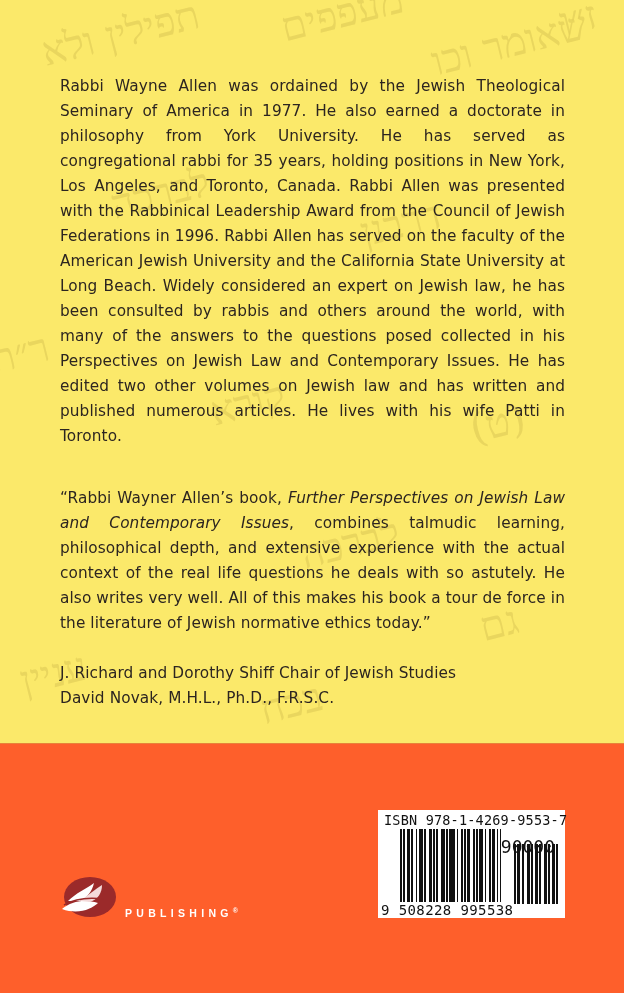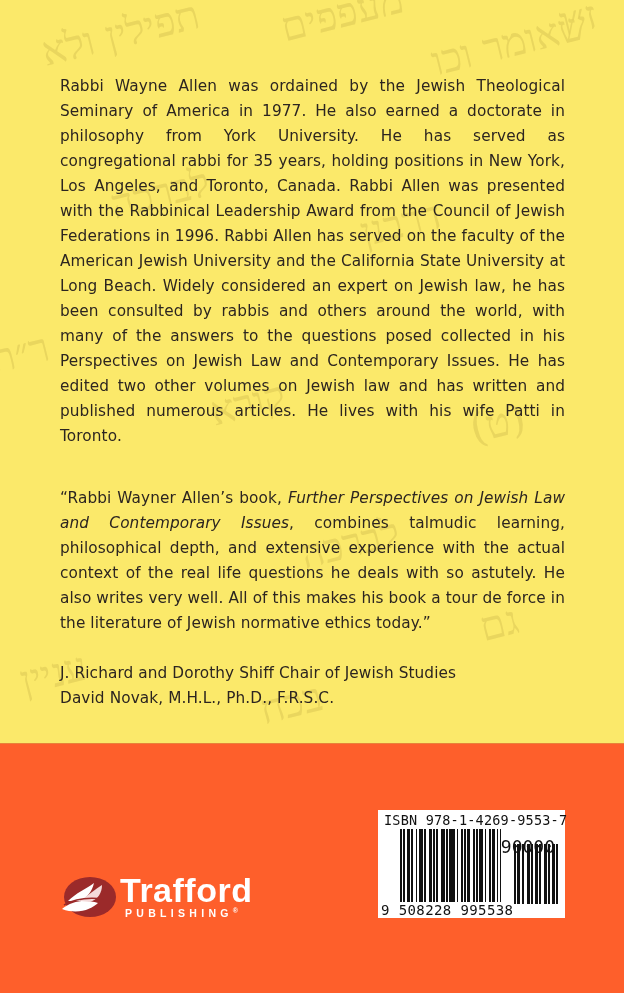--- a/index.html
+++ b/index.html
@@ -89,21 +89,20 @@
 <div class="orange"></div>
 
 <div class="logo">
   <svg width="58" height="46" viewBox="0 0 58 46" style="position:absolute;left:0;top:2px;">
     <ellipse cx="32" cy="22" rx="26" ry="20" fill="#9b2a2a"></ellipse>
     <path d="M4 34 C14 26, 26 24, 40 28 C34 34, 20 40, 4 34 Z" fill="#ffffff"></path>
     <path d="M10 26 C18 18, 28 14, 36 8 C34 16, 30 22, 22 26 Z" fill="#ffffff"></path>
     <path d="M22 26 C30 20, 38 14, 44 10 C44 18, 40 24, 32 27 Z" fill="#f4dada"></path>
     <path d="M6 30 C16 24, 30 22, 46 24" stroke="#9b2a2a" stroke-width="1.5" fill="none"></path>
   </svg>
-  <div class="logo-word"><span>Trafford</span></div>
   <div class="logo-sub"><span>PUBLISHING</span><span style="font-size:7px;letter-spacing:0;vertical-align:top;">®</span></div>
 </div>
 
 <div class="barcode-box">
   <div class="isbn-text">ISBN 978-1-4269-9553-7</div>
   <div class="price-text">90000</div>
   <div class="bars-main">
     <div class="bar" style="width:1.5px"></div>
       <div class="gap" style="width:1.5px"></div>
       <div class="bar" style="width:1.5px"></div>

